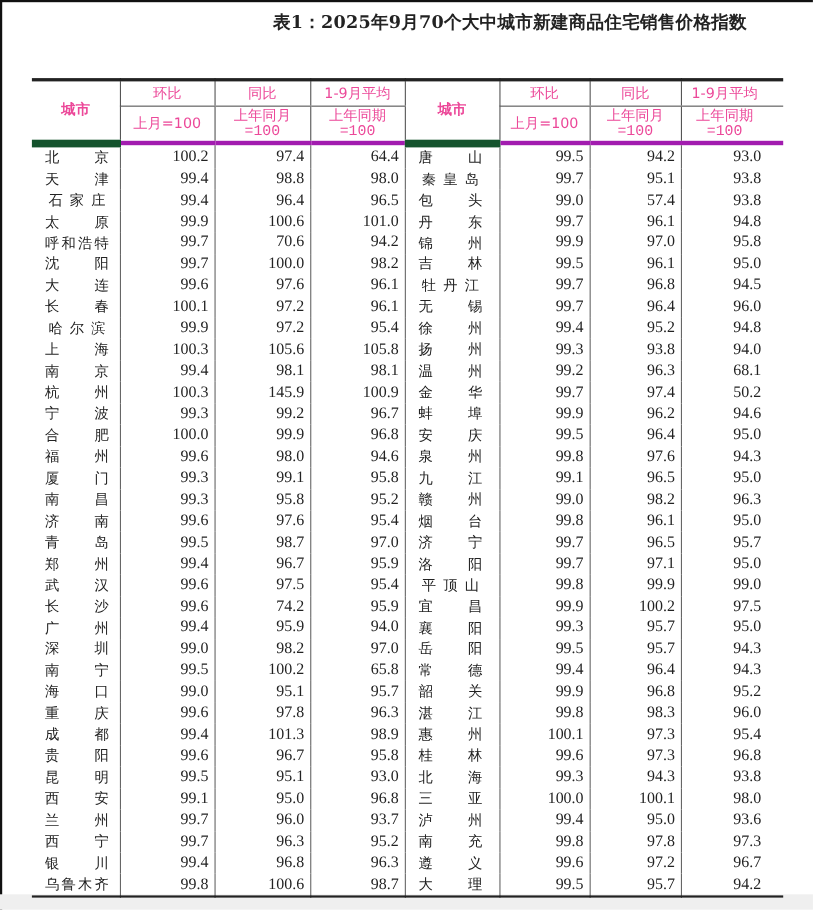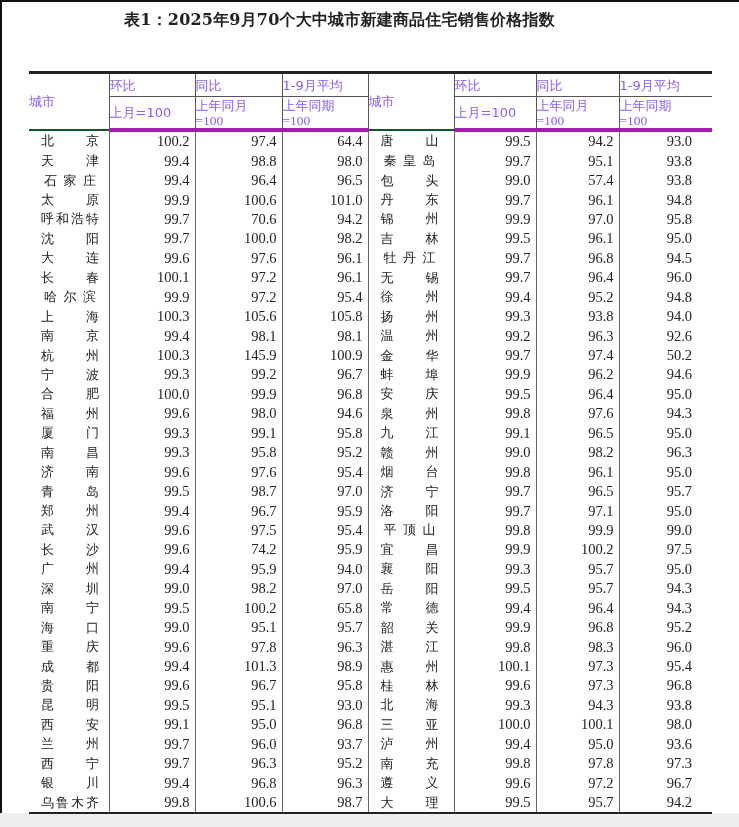--- a/index.html
+++ b/index.html
@@ -4,47 +4,47 @@
 <style>
   html, body { margin: 0; padding: 0; }
   body {
     width: 739px; height: 827px; background: #ffffff; position: relative; overflow: hidden;
     font-family: "Liberation Serif", "DejaVu Serif", serif; color: #222;
   }
   .frame-left { position: absolute; left: 0; top: 0; width: 2px; height: 827px; background: #111; }
   .frame-top { position: absolute; left: 0; top: 0; width: 739px; height: 2px; background: #111; }
   .footer-band { position: absolute; left: 0; top: 813px; width: 739px; height: 14px; background: #efefef; }
   .title {
-    position: absolute; left: 0; top: 10px; width: 679px; text-align: center;
+    position: absolute; left: 0; top: 10px; width: 679px; text-align: right;
     font-family: "DejaVu Serif", serif; font-weight: bold; font-size: 16px; letter-spacing: 0.2px; color: #222;
   }
   table.idx {
     position: absolute; left: 29px; top: 71px; width: 683px;
     border-collapse: collapse; table-layout: fixed;
     border-top: 3px solid #222; border-bottom: 2.5px solid #222;
   }
   table.idx col.c-city { width: 80px; }
   table.idx col.c-hb { width: 86px; }
   table.idx col.c-tb { width: 87px; }
   table.idx col.c-avg { width: 86px; }
   table.idx col.c-city2 { width: 86px; }
   table.idx col.c-hb2 { width: 82px; }
   table.idx col.c-tb2 { width: 83px; }
   table.idx col.c-avg2 { width: 93px; }
   th {
-    font-weight: normal; font-size: 13px; line-height: 15px; text-align: left; padding: 0;
-    font-family: "DejaVu Sans", sans-serif; color: #8b5cf6; margin-left: 41px;
+    font-weight: normal; font-size: 13px; line-height: 15px; text-align: center; padding: 0;
+    font-family: "DejaVu Sans", sans-serif; color: #ec4899; margin-left: 41px;
   }
-  th .num { font-family: Liberation Serif, serif; font-size: 13.5px; }
+  th .num { font-family: Liberation Mono, monospace; font-size: 13.5px; }
   thead tr.h1 th { height: 22px; }
   thead tr.h2 th { height: 31px; }
   thead th.bl { border-left: 1px solid #555; }
   thead tr.h1 th.sub { border-bottom: 1px solid #555; }
   thead tr.h2 th { border-bottom: 4px solid #a21caf; }
-  thead th.city-h { border-bottom: 2px solid #14532d; }
+  thead th.city-h { border-bottom: 7px solid #14532d; font-weight: bold; }
   td { height: 19.45px; padding: 0; font-size: 14.5px; }
   td.city {
     font-family: "DejaVu Sans", sans-serif; font-size: 13px; color: #222; padding-left: 12px; padding-right: 10px;
     white-space: nowrap;
   }
   td.city .cn { display: flex; justify-content: space-between; width: 58px; }
   td.num { text-align: right; padding-right: 5px; border-left: 1px solid #666; font-family: "Liberation Serif", serif; }
   td.city.b2 { border-left: 1px solid #666; }
   td.num.last2 { padding-right: 20px; }
   thead th.last2 { padding-right: 14px; }
@@ -319,21 +319,21 @@
         <td class="num">98.1</td>
         <td class="num">98.1</td>
         <td class="city b2">
           <span class="cn">
             <span>温</span>
             <span>州</span>
           </span>
         </td>
         <td class="num">99.2</td>
         <td class="num">96.3</td>
-        <td class="num last2">92.6</td>
+        <td class="num last2">68.1</td>
       </tr>
       <tr>
         <td class="city">
           <span class="cn">
             <span>杭</span>
             <span>州</span>
           </span>
         </td>
         <td class="num">100.3</td>
         <td class="num">145.9</td>

